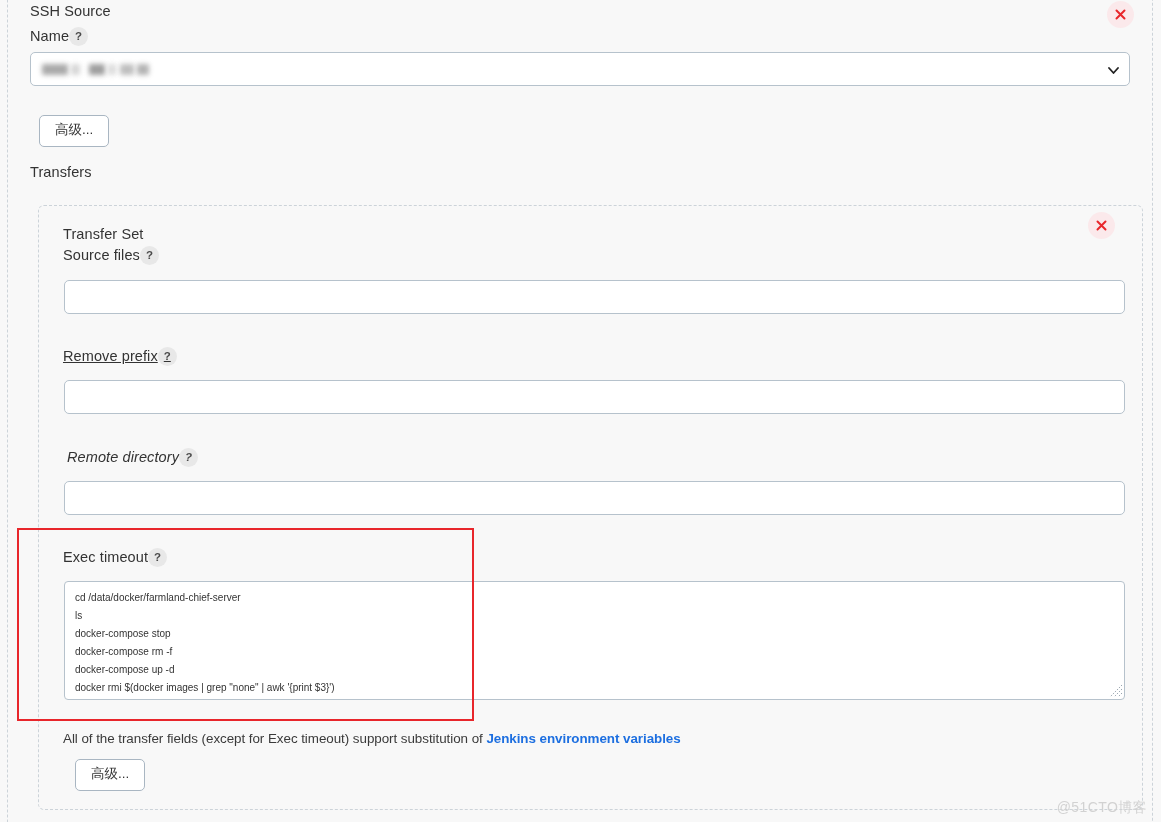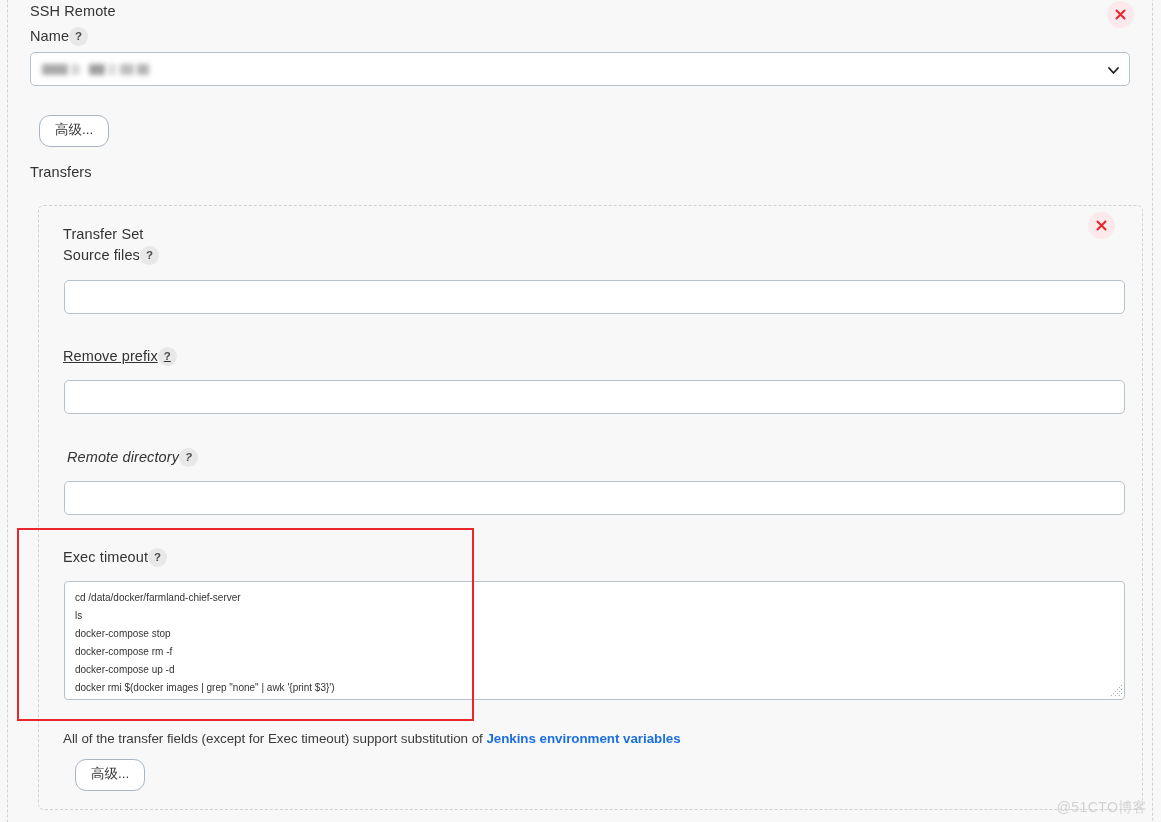--- a/index.html
+++ b/index.html
@@ -117,21 +117,21 @@
     right: 11px;
     top: 50%;
     transform: translateY(-50%);
     pointer-events: none;
   }
 
   
   .adv-btn {
     background: #ffffff;
     border: 1px solid #a9b6c2;
-    border-radius: 11px;
+    border-radius: 5px;
     font-family: "Liberation Sans", sans-serif;
     font-size: 13.5px;
     color: #333333;
     padding: 7px 15px 8px 15px;
     cursor: pointer;
     line-height: 1.1;
   }
 
   
   .transfer-panel {
@@ -225,21 +225,21 @@
     z-index: 40;
   }
 </style>
 </head>
 <body>
 
 <div class="ssh-panel">
   <div class="panel-inner">
 
     <div style="position:absolute;left:7px;top:0px;">
-      <div class="field-label">SSH Remote</div>
+      <div class="field-label">SSH Source</div>
       <div class="label-row" style="margin-top:4px;">
         <span class="field-label">Name</span>
         <span class="help-icon">?</span>
       </div>
     </div>
 
     <button class="close-btn" style="left:1084px;top:0px;">
       <svg width="11" height="11" viewBox="0 0 11 11" aria-hidden="true">
         <path d="M1.5 1.5 L9.5 9.5 M9.5 1.5 L1.5 9.5" stroke="#e8262b" stroke-width="2" stroke-linecap="round"></path>
       </svg>

